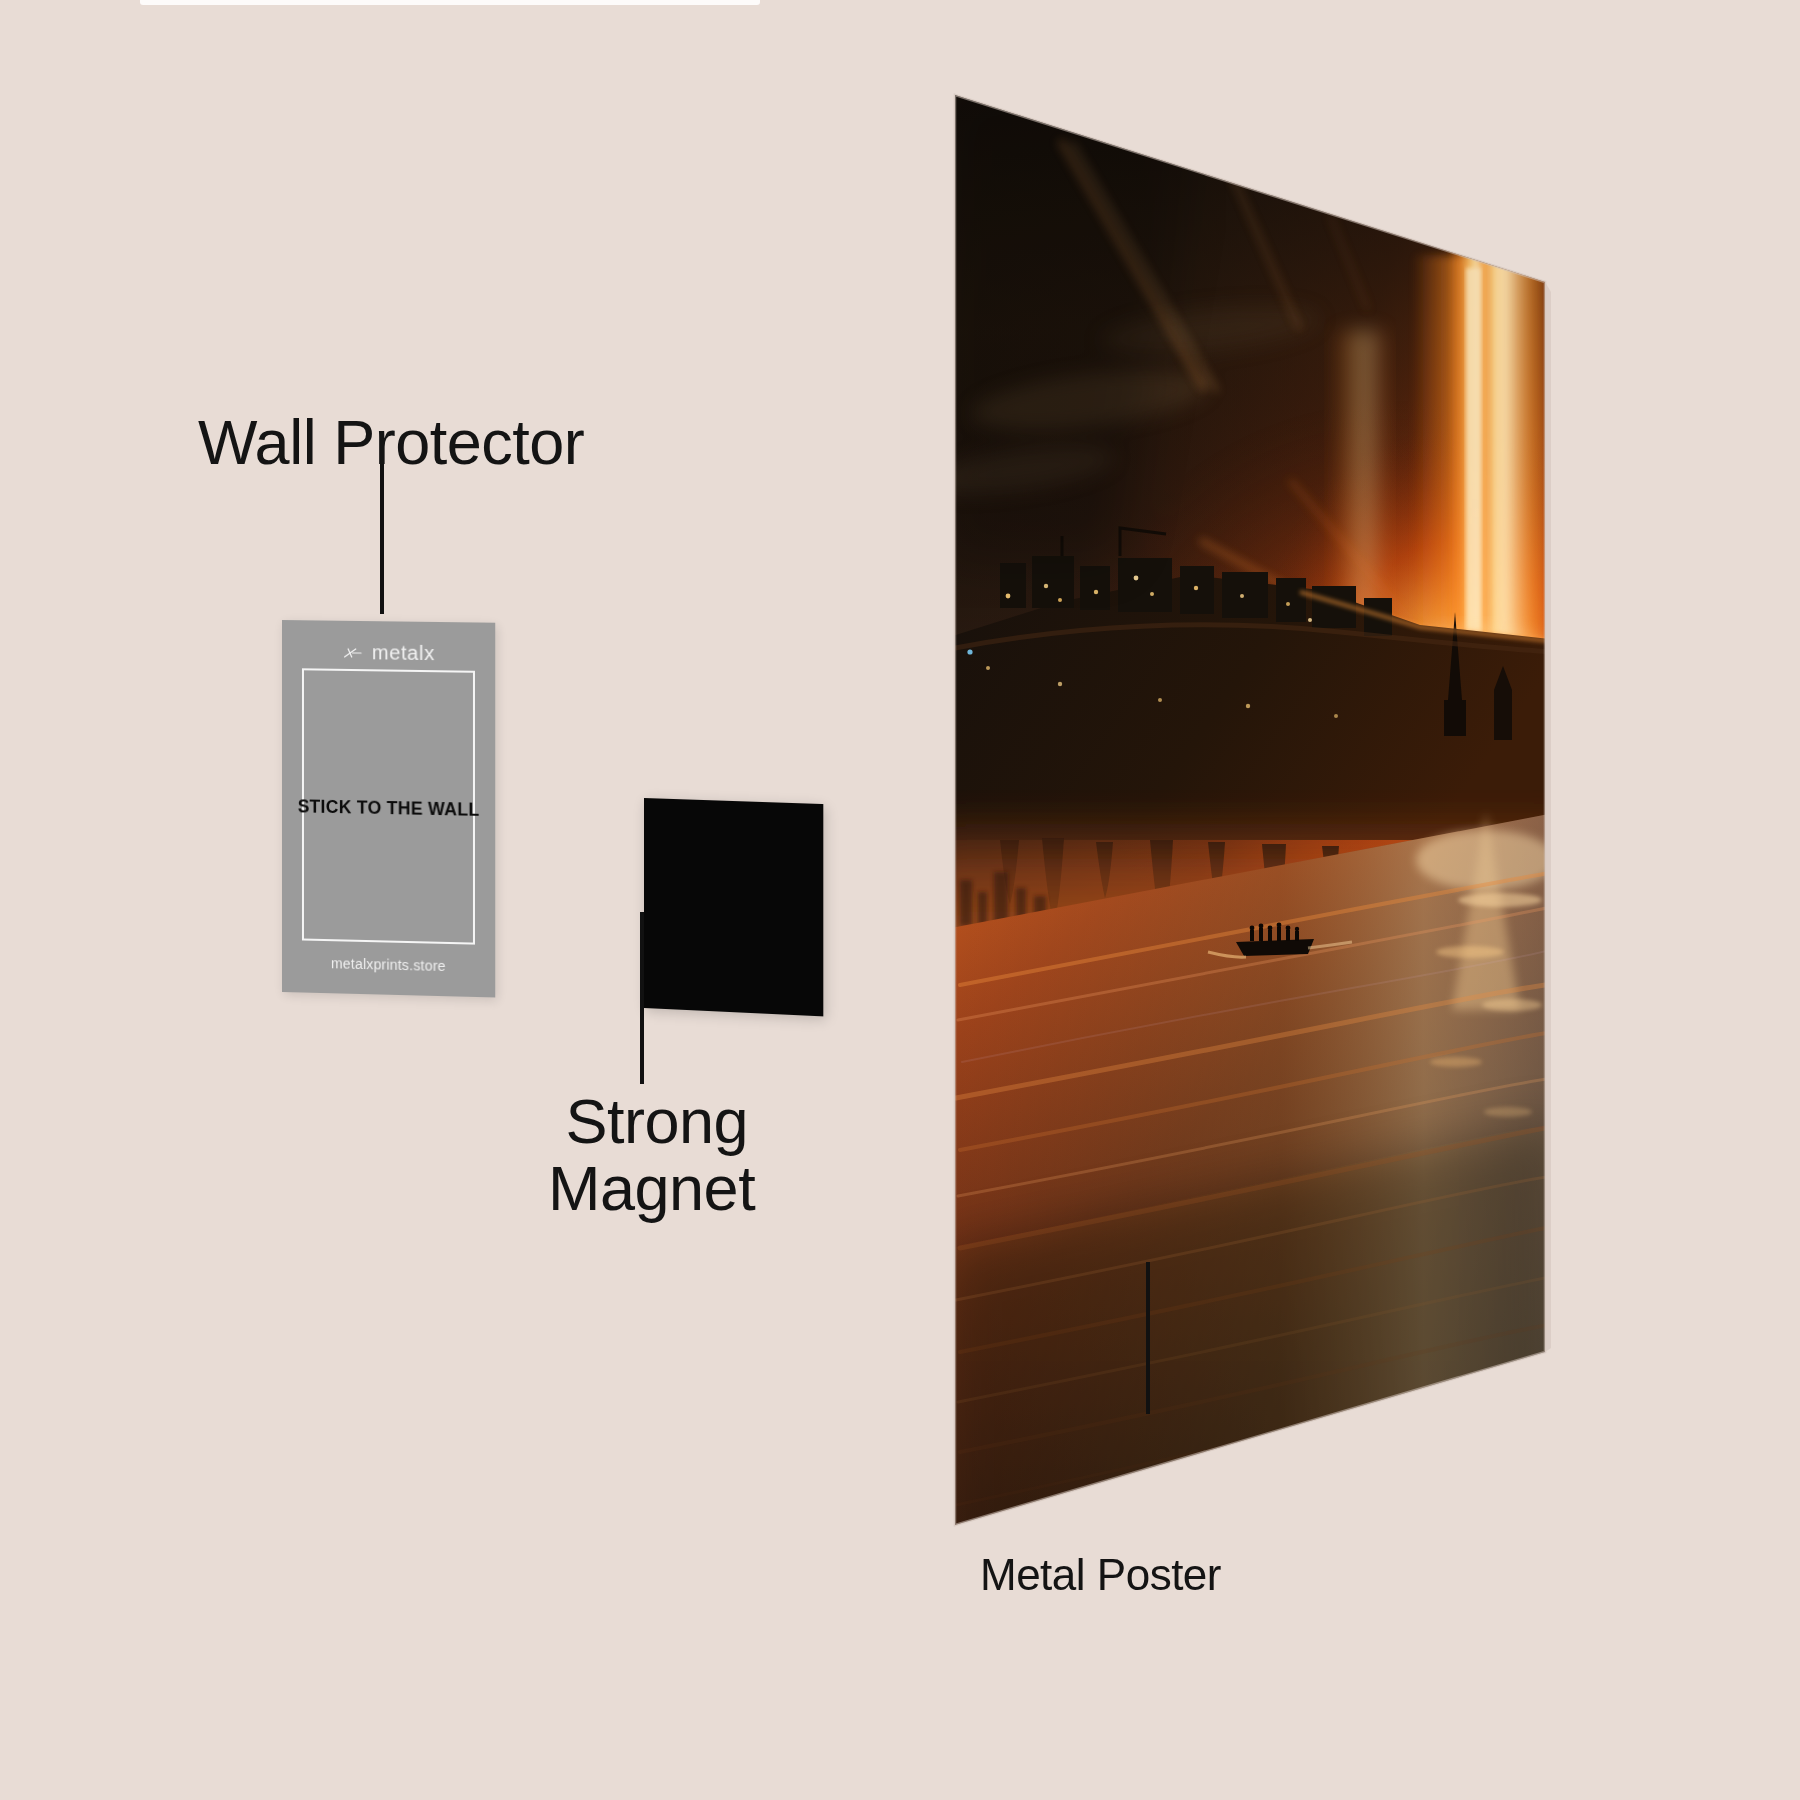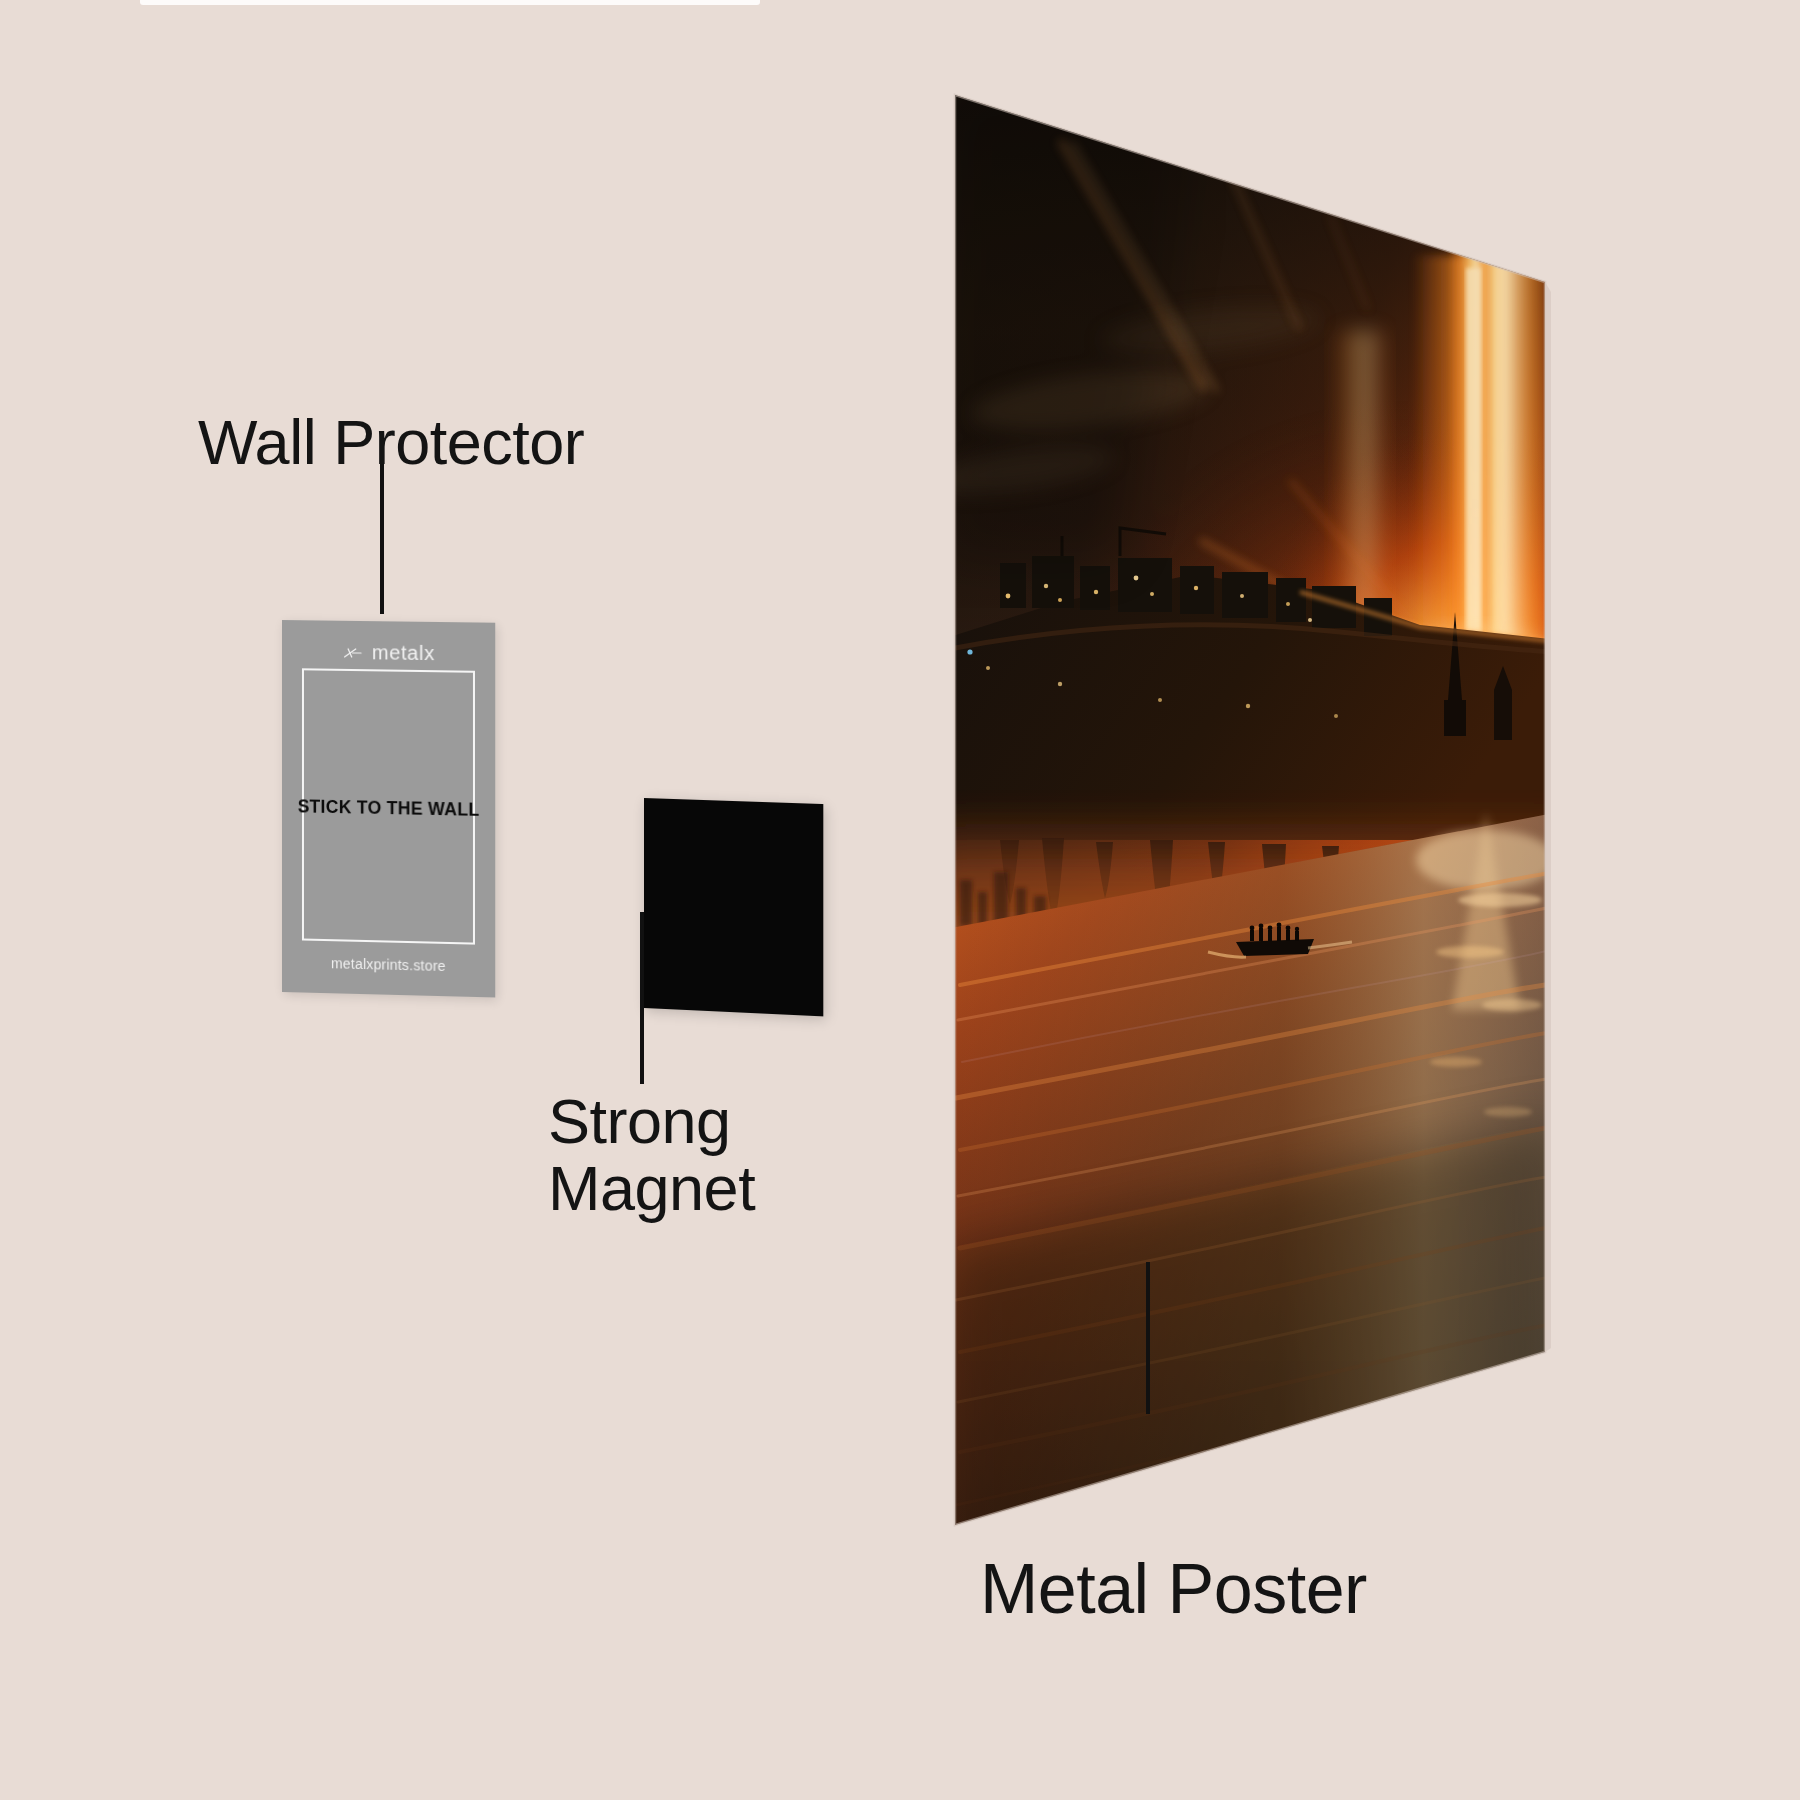--- a/index.html
+++ b/index.html
@@ -39,27 +39,27 @@
   #label-wall-protector {
     left: 198px;
     top: 368px;
     font-size: 63px;
     margin-top: 41px;
   }
   #label-strong-magnet {
     left: 548px;
     top: 1088px;
     font-size: 63px;
-    text-align: left;
+    text-align: right;
     width: 200px;
   }
   #label-metal-poster {
     left: 980px;
     top: 1552px;
-    font-size: 70px;
+    font-size: 44px;
   }
 
   
   .leader-line {
     position: absolute;
     background: #111111;
     width: 4px;
   }
   #leader-wall-protector { left: 380px; top: 452px;  height: 162px; }
   #leader-strong-magnet  { left: 640px; top: 912px;  height: 172px; }

